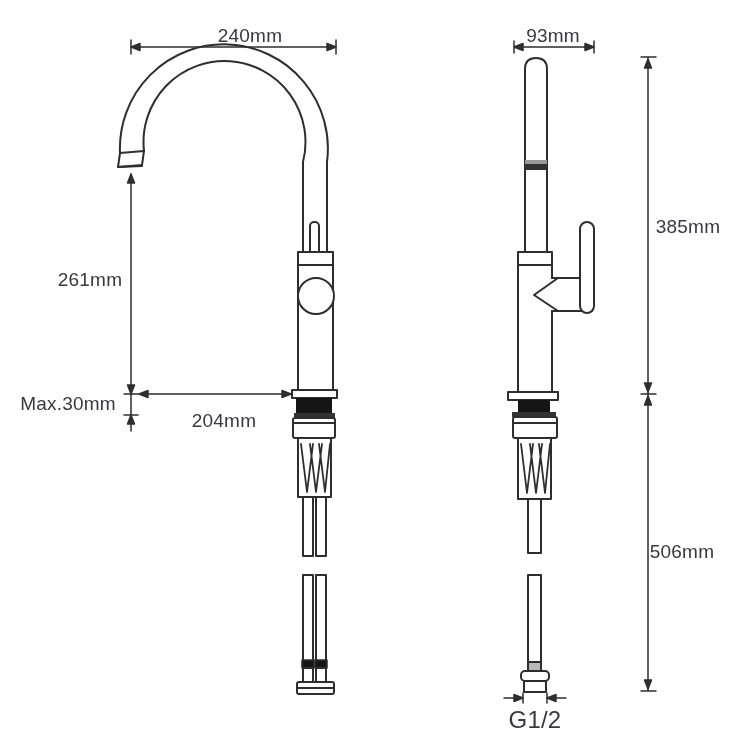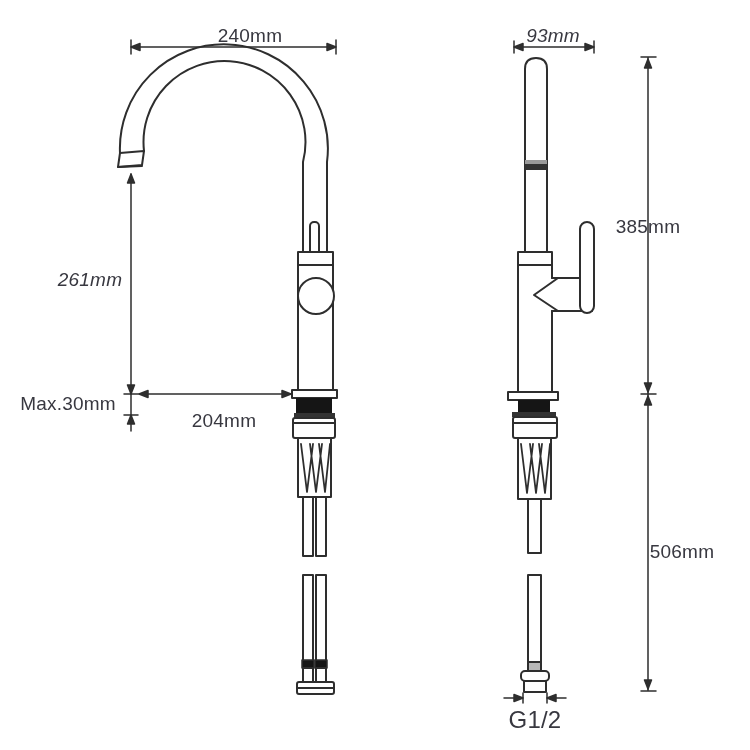--- a/index.html
+++ b/index.html
@@ -109,27 +109,27 @@
       <path d="M 648 58 L 648 690 M 641 57 L 656 57 M 641 394 L 656 394 M 641 691 L 656 691"></path>
       <path d="M 648 59 L 644.5 68 L 651.5 68 Z M 648 392 L 644.5 383 L 651.5 383 Z M 648 396 L 644.5 405 L 651.5 405 Z M 648 689 L 644.5 680 L 651.5 680 Z" fill="#2e2e2e"></path>
 
       <path d="M 504 698 L 515 698 M 555 698 L 566 698 M 523 693 L 523 703 M 547 693 L 547 703"></path>
       <path d="M 523 698 L 514 694.5 L 514 701.5 Z M 547 698 L 556 694.5 L 556 701.5 Z" fill="#2e2e2e"></path>
     </g>
   </svg>
 
   <div class="dim-label" style="left:250px;top:36px;">240mm</div>
 
-  <div class="dim-label" style="left:553px;top:36px;font-style:italic;">93mm</div>
+  <div class="dim-label" style="left:553px;top:36px;">93mm</div>
 
-  <div class="dim-label" style="left:90px;top:280px;font-style:italic;">261mm</div>
+  <div class="dim-label" style="left:90px;top:280px;">261mm</div>
 
   <div class="dim-label" style="left:68px;top:404px;">Max.30mm</div>
 
   <div class="dim-label" style="left:224px;top:421px;">204mm</div>
 
-  <div class="dim-label" style="left:648px;top:227px;">385mm</div>
+  <div class="dim-label" style="left:688px;top:227px;">385mm</div>
 
   <div class="dim-label" style="left:682px;top:552px;">506mm</div>
 
   <div class="dim-label" style="left:535px;top:720px;font-size:24px;">G1/2</div>
 
 </div>
 
 </body></html>

